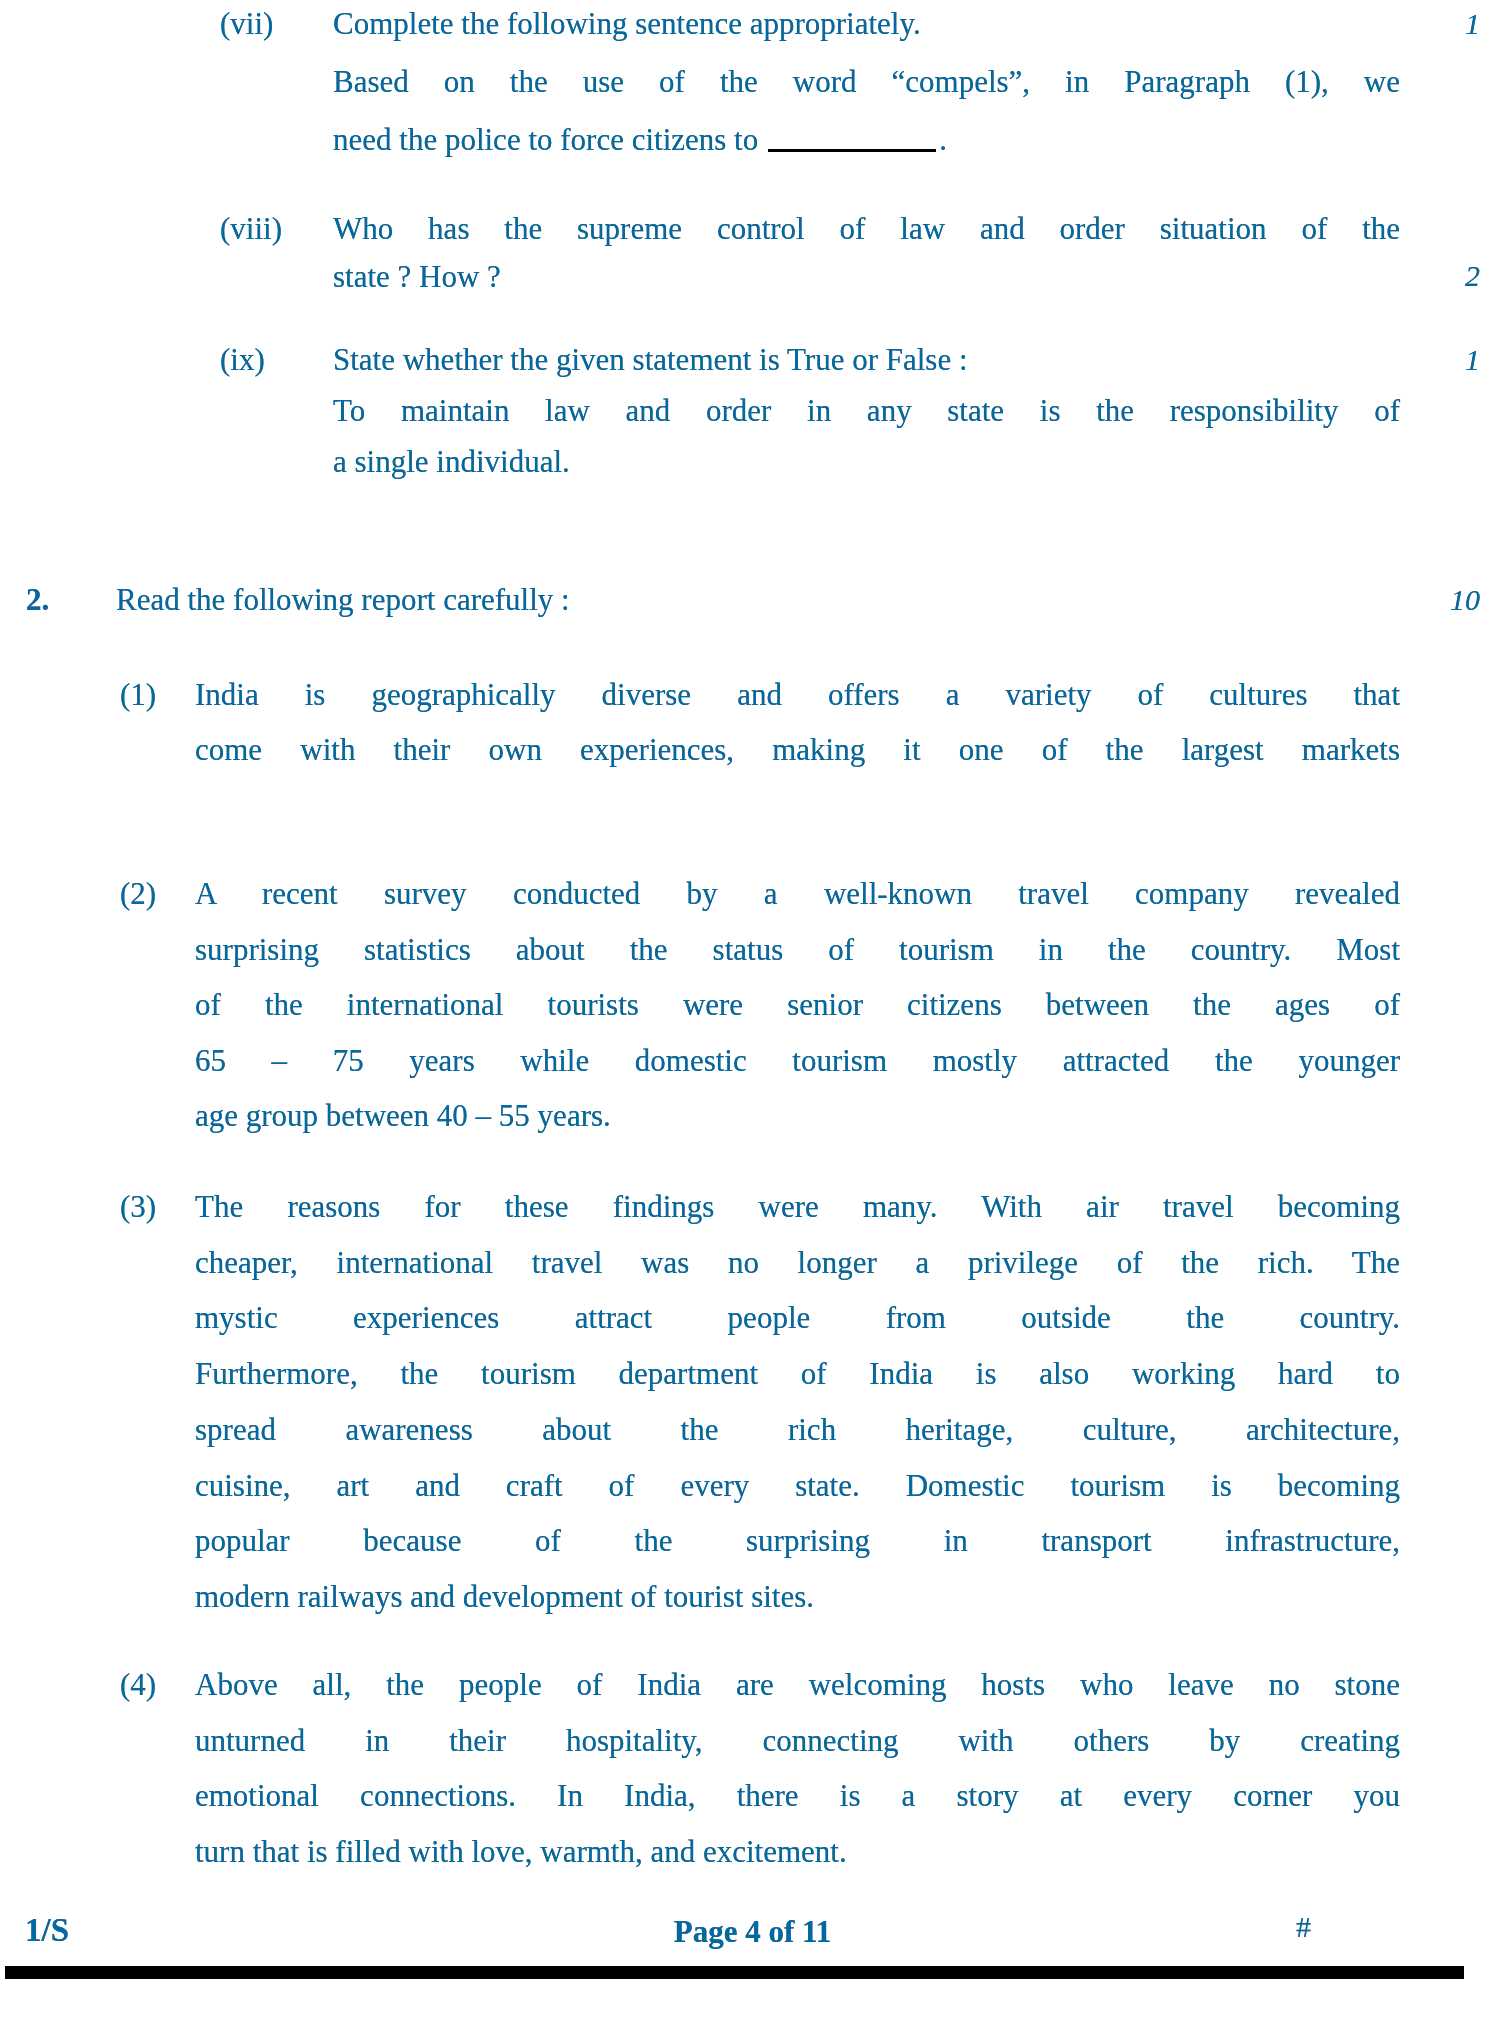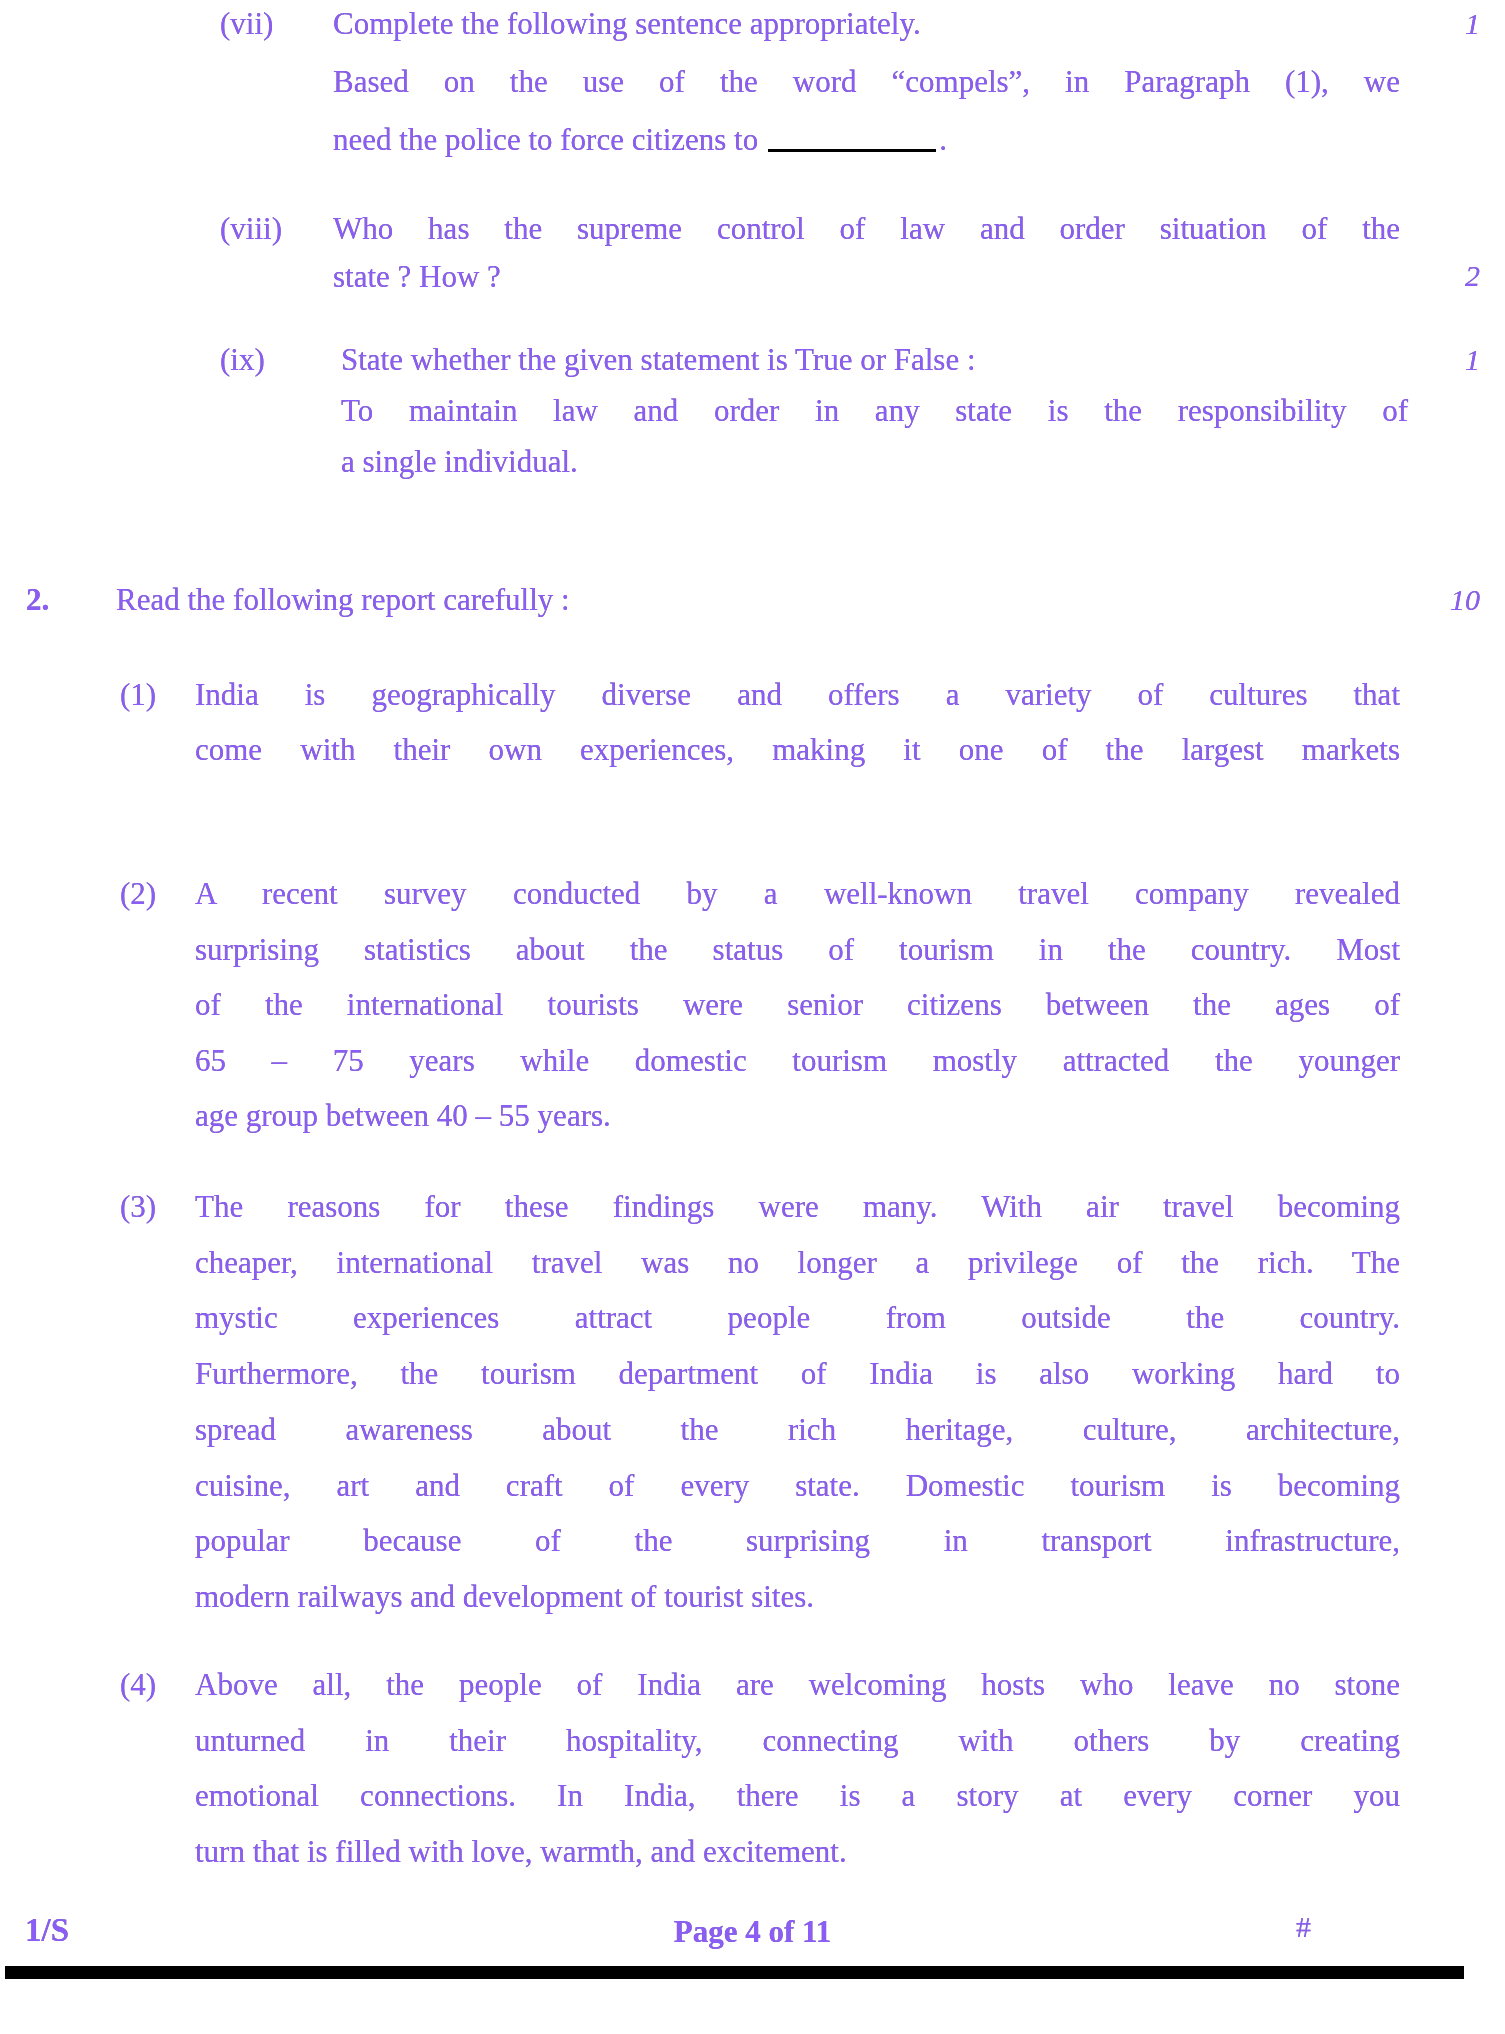--- a/index.html
+++ b/index.html
@@ -3,42 +3,42 @@
 <meta charset="utf-8">
 <style>
   html,body { margin:0; padding:0; background:#e8e8e8; }
   .page {
     position:relative;
     width:1505px; height:2034px;
     margin:0 auto;
     background:#ffffff;
     overflow:hidden;
     font-family:"Liberation Serif","DejaVu Serif",serif;
-    color:#8b5cf6;
+    color:#0369a1;
     text-shadow:0 0 0.5px rgba(0,0,0,0.55);
   }
 
   
   .sec { position:absolute; left:0; right:0; font-size:31px; }
   .sec .qlabel { position:absolute; left:220px; top:0; }
   .sec .qbody  { margin-left:333px; width:1067px; }
 
   .line  { text-align:left; }
   .just  { text-align:justify; text-align-last:justify; }
 
   .mark {
     position:absolute; right:25px; top:0;
     width:110px; text-align:right;
     font-style:italic; font-size:30px;
   }
 
   #qvii   { top:-5px;  line-height:58px; }
   #qviii  { top:205px; line-height:48px; }
   #qviii .mark { top:47px; }
-  #qix    { top:334px; line-height:51px;padding-left:8px; }
+  #qix    { top:334px; line-height:51px; }
 
   #q2head { top:571px; line-height:58px; }
   #q2head .qnum   { position:absolute; left:26px; font-weight:bold; }
   #q2head .qtitle { margin-left:116px; }
 
   
   .para { position:absolute; left:0; right:0; font-size:31px; }
   .para .plabel { position:absolute; left:120px; top:0; }
   .para .pbody  { margin-left:195px; width:1205px; }
   #p1 { top:667px;  line-height:55px;  }

